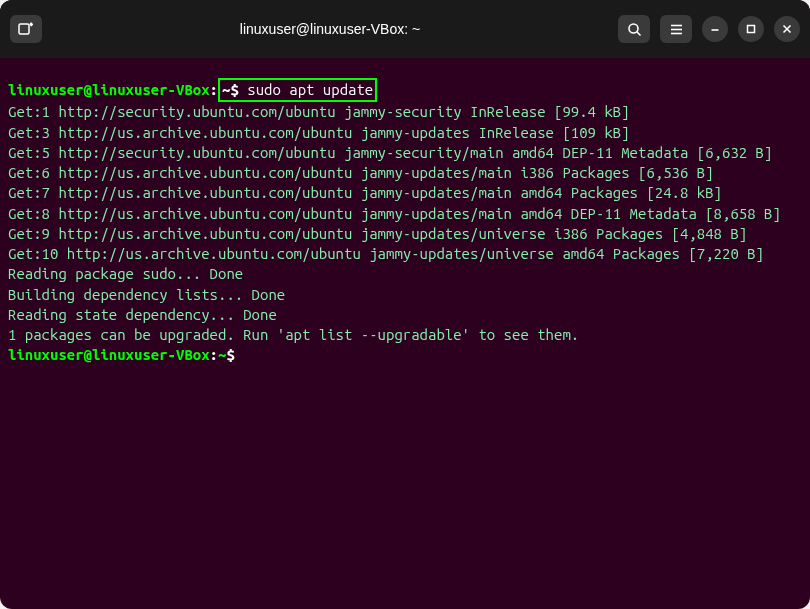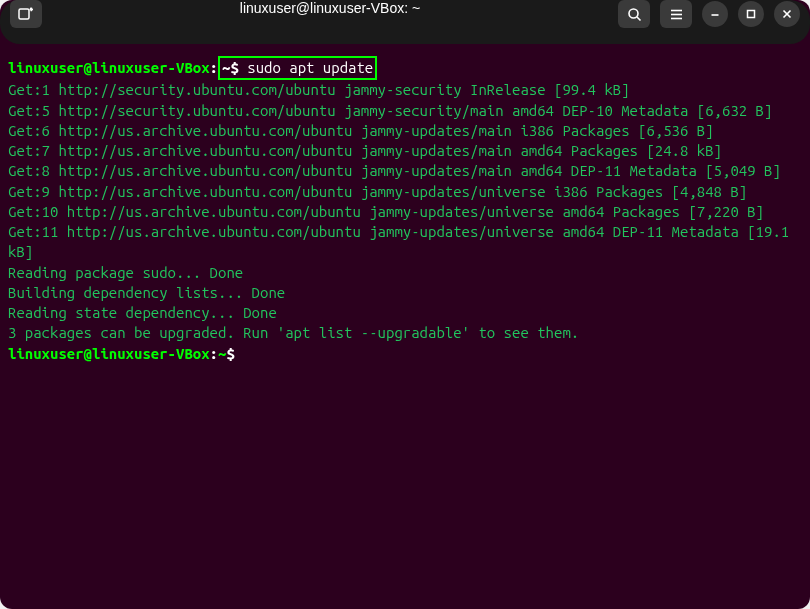--- a/index.html
+++ b/index.html
@@ -17,27 +17,26 @@
     .window {
       width: 810px;
       height: 609px;
       background: #2c001e;
       border-radius: 12px;
       overflow: hidden;
       display: flex;
       flex-direction: column;
     }
     .titlebar {
-      height: 44px;
+      height: 58px;
       background: #1a1a1a;
       display: flex;
-      align-items: flex-start;
+      align-items: center;
       padding: 0 10px;
       gap: 8px;
-      border-radius: 20px;
     }
     .titlebar-left {
       display: flex;
       align-items: center;
       gap: 8px;
     }
     .titlebar-center {
       flex: 1;
       text-align: center;
       color: #ffffff;
@@ -67,21 +66,21 @@
       background: #3a3a3a;
       border-radius: 50%;
       display: flex;
       align-items: center;
       justify-content: center;
       color: #ffffff;
       cursor: pointer;
     }
     .terminal-content {
       flex: 1;
-      padding: 12px 8px;
+      padding: 20px 8px;
       font-family: "Ubuntu Mono", "DejaVu Sans Mono", monospace;
       font-size: 15px;
       line-height: 1.35;
       color: #ffffff;
       overflow: hidden;
       word-break: break-all;
     }
     .prompt-user {
       color: #00ff00;
       font-weight: bold;
@@ -89,21 +88,21 @@
     .prompt-path {
       color: #ffffff;
       font-weight: bold;
     }
     .highlighted-cmd {
       border: 2px solid #00ff00;
       padding: 0 2px;
       display: inline-block;
     }
     .output-line {
-      color: #22c55e;
+      color: #86efac;
     }
     .prompt-line {
       white-space: pre-wrap;
     }
     svg {
       display: block;
     }
   </style>
 </head>
 <body>
@@ -150,26 +149,26 @@
           <line x1="2.5" y1="2.5" x2="9.5" y2="9.5" stroke="#fff" stroke-width="1.6"></line>
           <line x1="9.5" y1="2.5" x2="2.5" y2="9.5" stroke="#fff" stroke-width="1.6"></line>
         </svg>
       </div>
     </div>
   </div>
 
   <div class="terminal-content">
     <div class="prompt-line"><span class="prompt-user">linuxuser@linuxuser-VBox</span><span class="prompt-path">:</span><span class="highlighted-cmd"><span class="prompt-path">~</span><span class="prompt-path">$</span> <span>sudo apt update</span></span></div>
     <div class="output-line">Get:1 http://security.ubuntu.com/ubuntu jammy-security InRelease [99.4 kB]</div>
-    <div class="output-line">Get:5 http://security.ubuntu.com/ubuntu jammy-security/main amd64 DEP-10 Metadata [6,632 B]</div>
+    <div class="output-line">Get:3 http://us.archive.ubuntu.com/ubuntu jammy-updates InRelease [109 kB]</div>
+    <div class="output-line">Get:5 http://security.ubuntu.com/ubuntu jammy-security/main amd64 DEP-11 Metadata [6,632 B]</div>
     <div class="output-line">Get:6 http://us.archive.ubuntu.com/ubuntu jammy-updates/main i386 Packages [6,536 B]</div>
     <div class="output-line">Get:7 http://us.archive.ubuntu.com/ubuntu jammy-updates/main amd64 Packages [24.8 kB]</div>
-    <div class="output-line">Get:8 http://us.archive.ubuntu.com/ubuntu jammy-updates/main amd64 DEP-11 Metadata [5,049 B]</div>
+    <div class="output-line">Get:8 http://us.archive.ubuntu.com/ubuntu jammy-updates/main amd64 DEP-11 Metadata [8,658 B]</div>
     <div class="output-line">Get:9 http://us.archive.ubuntu.com/ubuntu jammy-updates/universe i386 Packages [4,848 B]</div>
     <div class="output-line">Get:10 http://us.archive.ubuntu.com/ubuntu jammy-updates/universe amd64 Packages [7,220 B]</div>
-    <div class="output-line">Get:11 http://us.archive.ubuntu.com/ubuntu jammy-updates/universe amd64 DEP-11 Metadata [19.1 kB]</div>
     <div class="output-line">Reading package sudo... Done</div>
     <div class="output-line">Building dependency lists... Done</div>
     <div class="output-line">Reading state dependency... Done</div>
-    <div class="output-line">3 packages can be upgraded. Run 'apt list --upgradable' to see them.</div>
+    <div class="output-line">1 packages can be upgraded. Run 'apt list --upgradable' to see them.</div>
     <div class="prompt-line"><span class="prompt-user">linuxuser@linuxuser-VBox</span><span class="prompt-path">:</span><span class="prompt-user">~</span><span class="prompt-path">$</span></div>
   </div>
 </div>
 
 </body></html>

